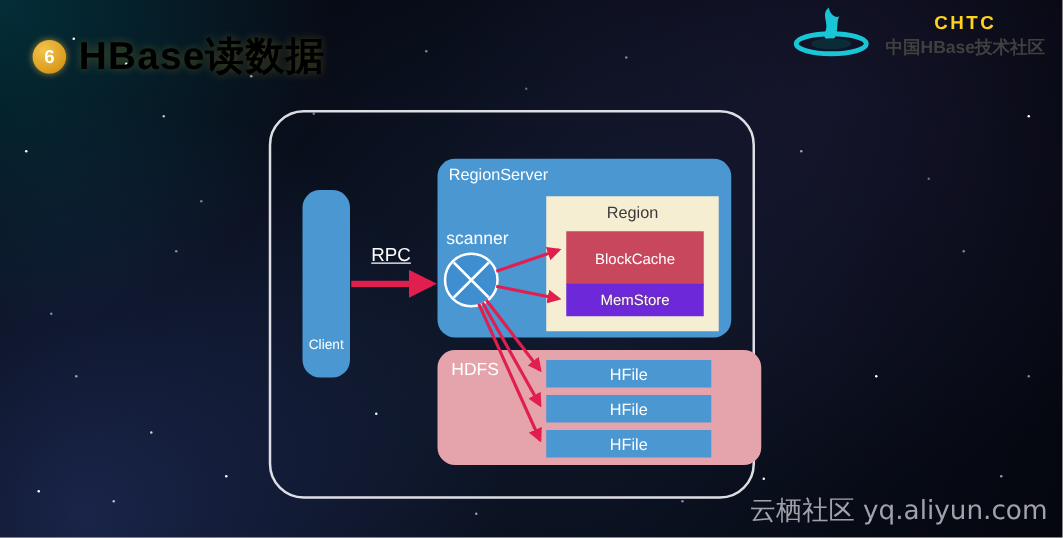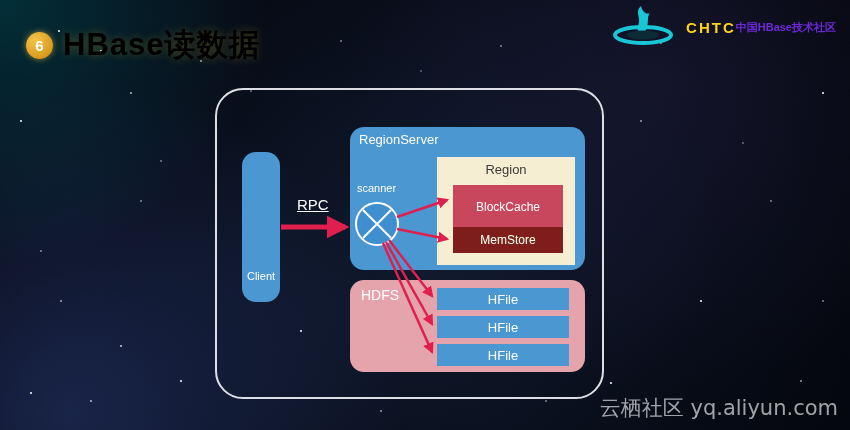--- a/index.html
+++ b/index.html
@@ -32,41 +32,41 @@
   
   .title-row{position:absolute;left:26px;top:24px;display:flex;align-items:center;gap:10px;}
   .badge{width:27px;height:27px;border-radius:50%;
     background:radial-gradient(circle at 35% 30%, #f3c44a, #d99b1e 70%, #b97d12);
     color:#fff;font-weight:bold;font-size:15px;display:flex;align-items:center;justify-content:center;
     box-shadow:0 0 6px rgba(240,190,60,.6);}
   .page-title{color:#000000;font-size:31px;font-weight:bold;letter-spacing:1px;
     text-shadow:0 0 8px rgba(248,216,35,.25);}
   
   .logo-wrap{position:absolute;right:14px;top:4px;display:flex;align-items:center;gap:8px;}
-  .logo-text{display:flex;flex-direction:row;align-items:center;line-height:1.25;}
+  .logo-text{display:flex;flex-direction:column;align-items:center;line-height:1.25;}
   .logo-acronym{color:#ffd21e;font-weight:bold;font-size:15px;letter-spacing:2px;}
-  .logo-name{color:#6d28d9;font-weight:bold;font-size:11px;}
+  .logo-name{color:#404040;font-weight:bold;font-size:14px;}
   
   .diagram{position:absolute;left:215px;top:88px;width:385px;height:307px;
     border:2px solid rgba(240,240,245,.92);border-radius:28px;}
   .abs{position:absolute;box-sizing:border-box;border-radius:14px;}
   .box-blue{background:#4a97d2;}
   .client-box{left:25px;top:62px;width:38px;height:150px;display:flex;align-items:flex-end;justify-content:center;padding-bottom:20px;}
   .client-label{color:#fff;font-size:11px;}
   .rpc-label{left:80px;top:106px;color:#fff;font-size:15px;text-decoration:underline;}
   .rs-box{left:133px;top:37px;width:235px;height:143px;}
   .rs-label{position:absolute;left:9px;top:5px;color:#fff;font-size:13px;}
-  .scanner-label{position:absolute;left:7px;top:55px;color:#fff;font-size:11px;}
+  .scanner-label{position:absolute;left:7px;top:55px;color:#fff;font-size:14px;}
   .region-box{position:absolute;left:87px;top:30px;width:138px;height:108px;background:#f6eed3;}
   .region-label{position:absolute;left:0;right:0;top:5px;text-align:center;color:#3a3a3a;font-size:13px;}
   .blockcache-box{position:absolute;left:16px;top:28px;width:110px;height:43px;background:#c9475c;
     display:flex;align-items:center;justify-content:center;color:#fff;font-size:12px;}
-  .memstore-box{position:absolute;left:16px;top:70px;width:110px;height:26px;background:#7f1d1d;
+  .memstore-box{position:absolute;left:16px;top:70px;width:110px;height:26px;background:#6d28d9;
     display:flex;align-items:center;justify-content:center;color:#fff;font-size:12px;text-shadow:0 0 2px rgba(120,90,0,.6);}
-  .hdfs-box{left:133px;top:190px;width:235px;height:92px;background:#e5a3ab;padding-left:44px;}
+  .hdfs-box{left:133px;top:190px;width:259px;height:92px;background:#e5a3ab;padding-left:44px;}
   .hdfs-label{position:absolute;left:11px;top:7px;color:#fff;font-size:14px;}
   .hfile-box{position:absolute;left:87px;width:132px;height:22px;
     display:flex;align-items:center;justify-content:center;color:#fff;font-size:13px;}
   .hfile-0{top:8px;} .hfile-1{top:36px;} .hfile-2{top:64px;}
   .arrow-svg{position:absolute;left:0;top:0;width:385px;height:307px;pointer-events:none;}
   
   .watermark{position:absolute;right:12px;bottom:8px;color:rgba(205,205,210,.78);font-size:21px;
     font-family:"DejaVu Sans",sans-serif;}
 </style>
 </head>

